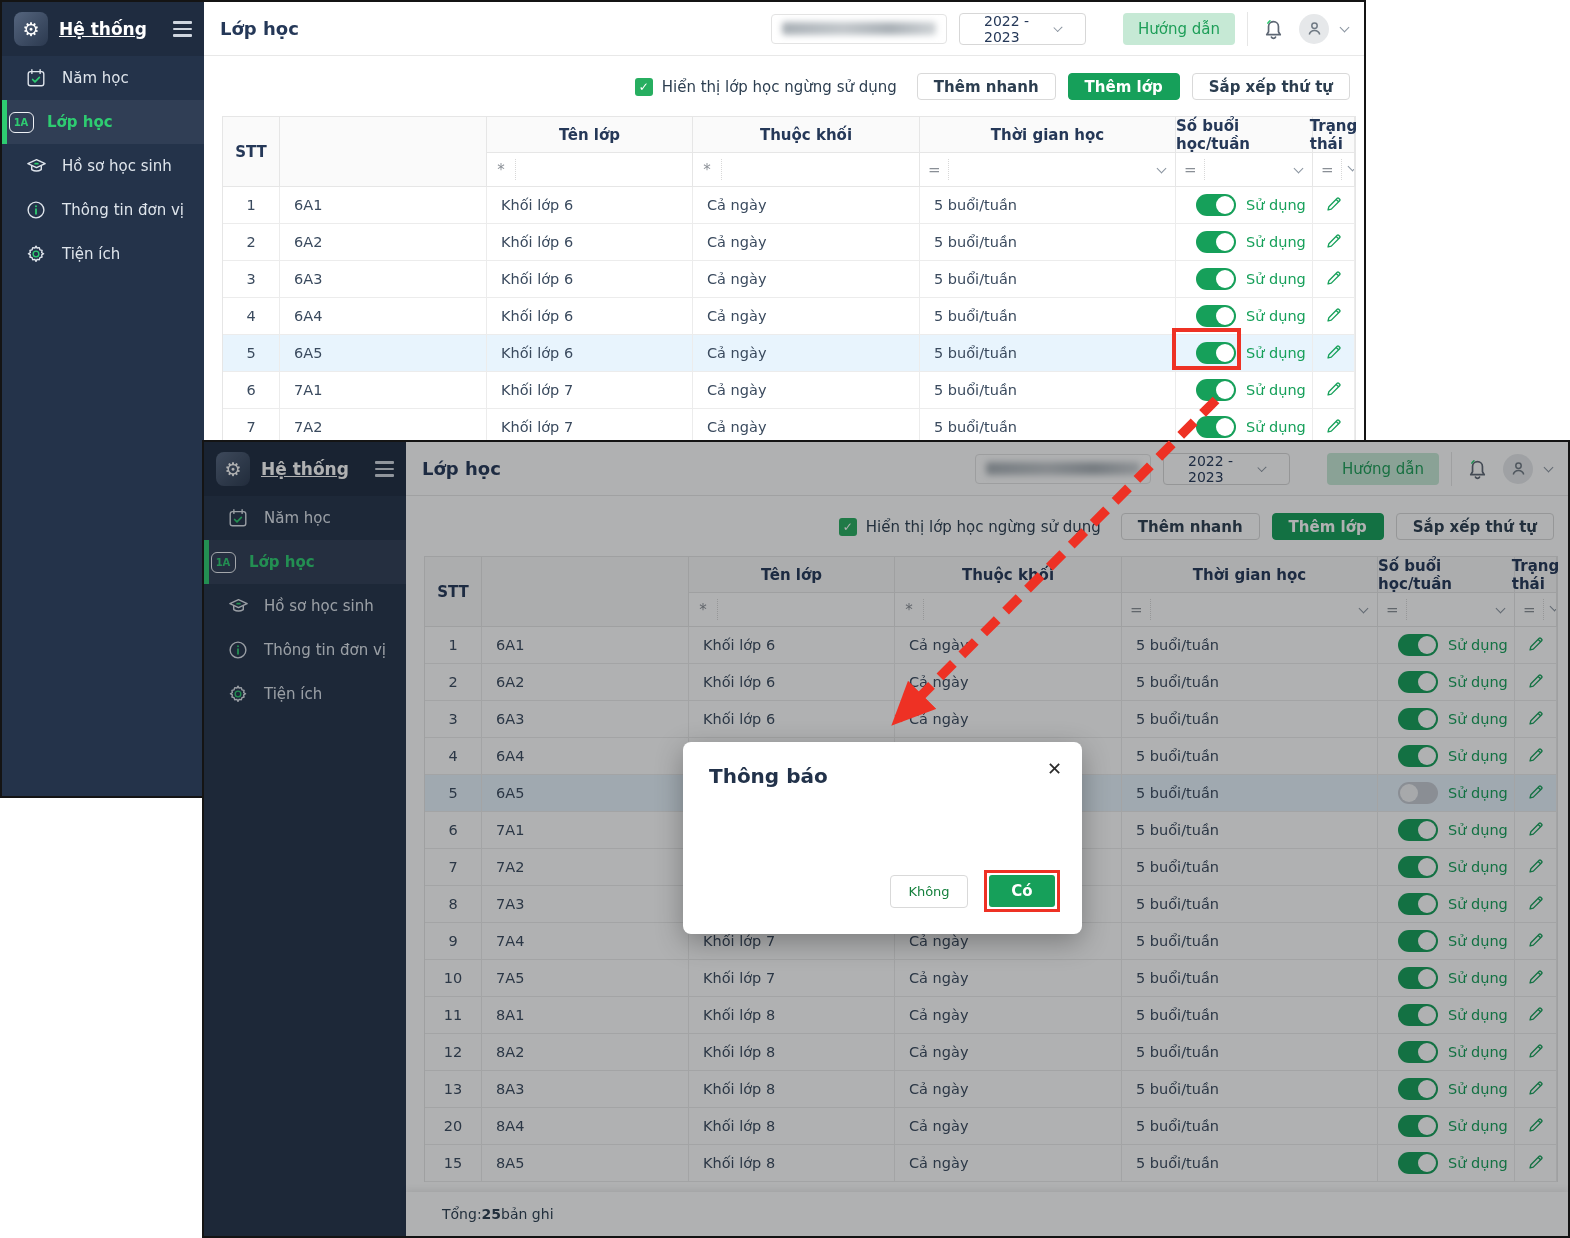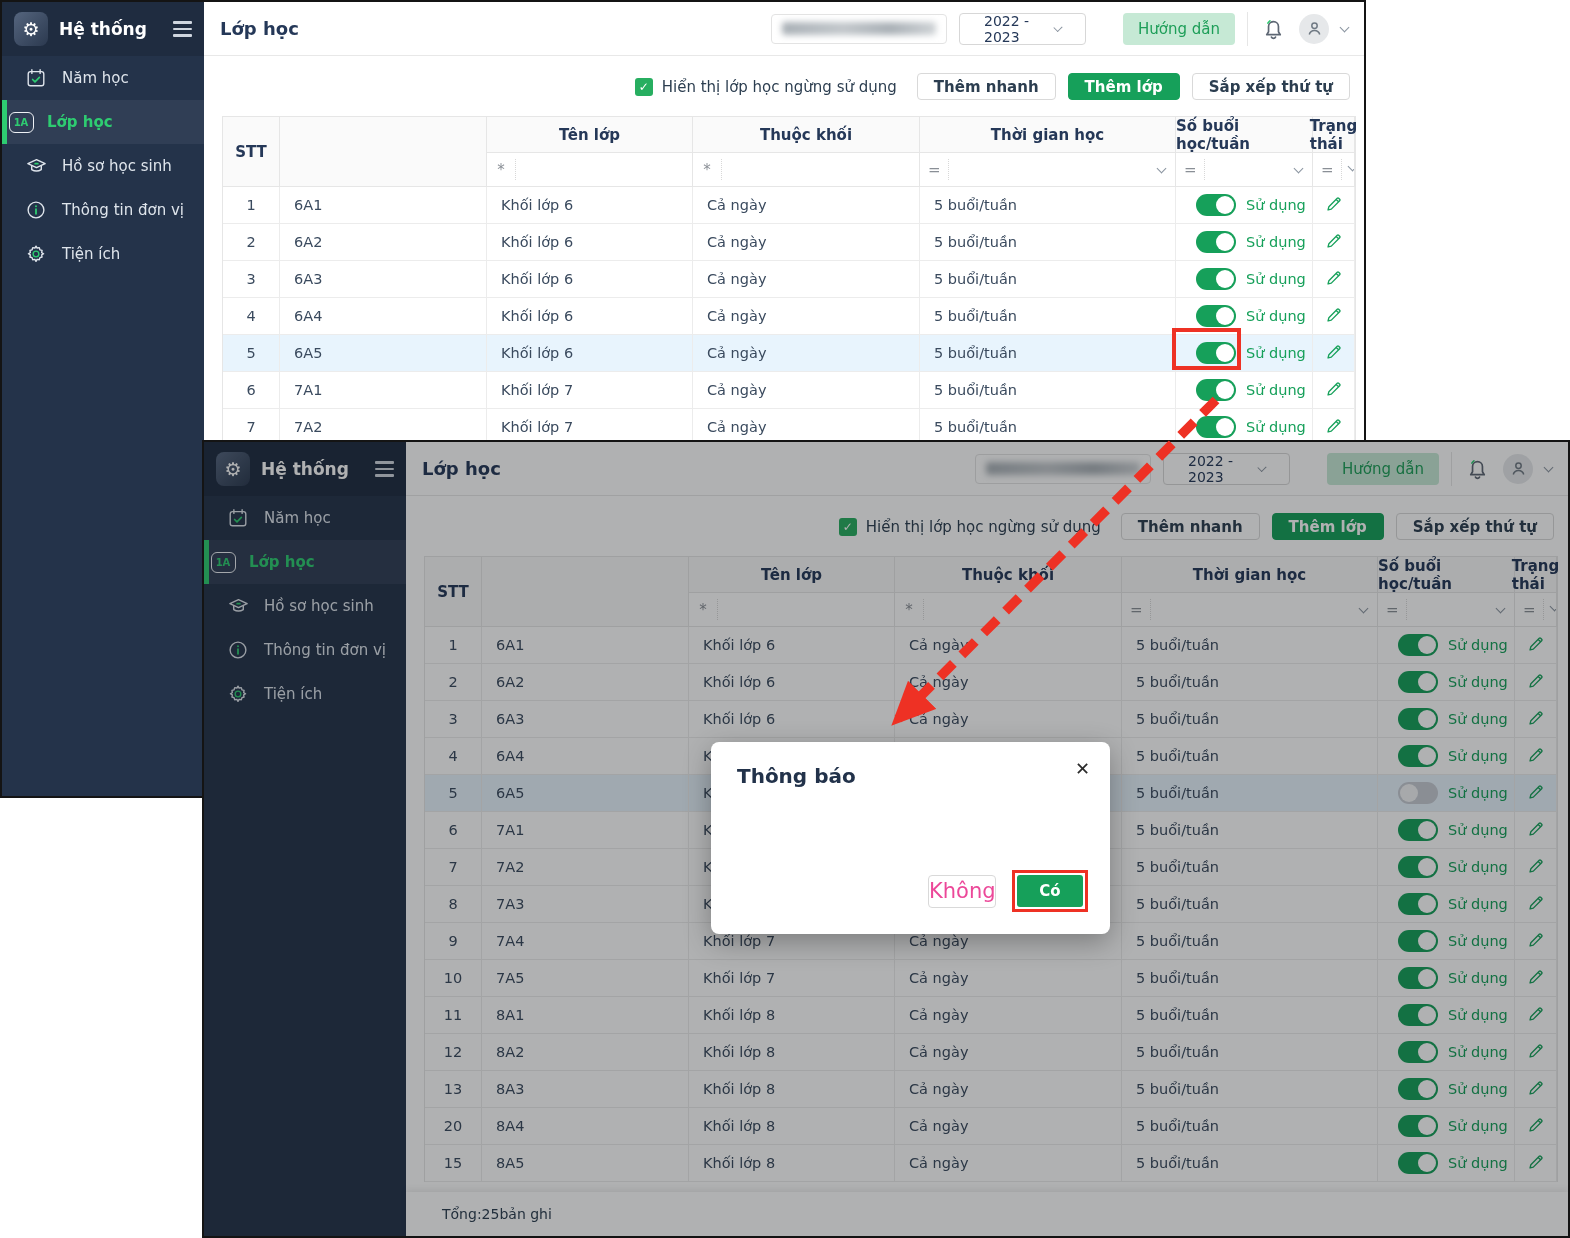--- a/index.html
+++ b/index.html
@@ -12,21 +12,21 @@
 
   .win{position:absolute;background:#fff;border:2px solid #141414;}
   #win1{left:0;top:0;width:1366px;height:798px;z-index:1;}
   #win2{left:202px;top:440px;width:1368px;height:798px;z-index:3;}
 
   
   .sidebar{position:absolute;left:0;top:0;bottom:0;width:202px;background:var(--navy);}
   .sb-header{height:54px;display:flex;align-items:center;padding:0 12px;background:var(--navy-dark);}
   .logo{width:34px;height:34px;border-radius:8px;background:linear-gradient(135deg,#55657e,#2b394f);
         display:flex;align-items:center;justify-content:center;color:#fff;font-size:19px;}
-  .app-title{color:#fff;font-size:17px;font-weight:600;margin-left:11px;}
+  .app-title{color:#fff;font-size:17px;font-weight:600;margin-left:11px;text-decoration:underline;}
   .burger{margin-left:auto;display:flex;flex-direction:column;gap:4px;cursor:pointer;}
   .burger i{display:block;width:19px;height:2.5px;background:#cfd6df;border-radius:1px;}
   .sb-item{height:44px;display:flex;align-items:center;gap:13px;padding-left:16px;color:#dfe5ec;
            font-size:15px;border-left:5px solid transparent;cursor:pointer;}
   .sb-item.active{background:#303e55;border-left-color:var(--green-bright);color:var(--green-bright);font-weight:600;padding-left:1px;align-items:center;}
   .sb-icon{width:26px;height:24px;display:flex;align-items:center;justify-content:center;flex:0 0 26px;}
   .b1a{display:inline-flex;align-items:center;justify-content:center;width:25px;height:21px;
        border:1.6px solid #eef1f5;border-radius:6px;color:var(--green-bright);font-size:10px;font-weight:700;}
 
   
@@ -83,31 +83,31 @@
   .toggle{position:relative;width:40px;height:22px;border-radius:11px;background:var(--green);flex:0 0 40px;cursor:pointer;}
   .toggle .knob{position:absolute;top:2px;right:2px;width:18px;height:18px;border-radius:50%;background:#fff;}
   .toggle.off{background:#c6cbd3;}
   .toggle.off .knob{right:auto;left:2px;background:#f2f3f5;}
 
   .t2-clip{height:638px;overflow:hidden;}
 
   .page-footer{position:absolute;left:0;right:0;bottom:0;height:44px;background:#fff;
                box-shadow:0 -3px 6px rgba(0,0,0,.07);display:flex;align-items:center;
                padding-left:36px;font-size:14px;color:#2c3e50;}
-  .page-footer b{font-weight:400;}
+  .page-footer b{font-weight:700;}
 
   
   .dim{position:absolute;inset:0;background:rgba(15,18,22,.33);z-index:6;}
   .modal{position:absolute;left:479px;top:300px;width:399px;height:192px;background:#fff;border-radius:8px;
-         box-shadow:0 8px 28px rgba(0,0,0,.3);z-index:7;padding:22px 26px;margin-left:28px;}
+         box-shadow:0 8px 28px rgba(0,0,0,.3);z-index:7;padding:22px 26px;}
   .modal-title{font-size:20px;font-weight:700;color:#22324a;}
   .modal-close{position:absolute;top:16px;right:20px;font-size:18px;color:#2b2b2b;background:none;border:none;cursor:pointer;}
   .modal-msg{margin-top:18px;font-size:15px;line-height:1.55;color:#2c3e50;width:350px;}
   .modal-btns{position:absolute;right:22px;bottom:22px;display:flex;align-items:center;gap:16px;}
-  .btn-no{width:68px;height:33px;border:1px solid #d9d9d9;border-radius:4px;background:#fff;font-size:21px;color:#ec4899;cursor:pointer;}
+  .btn-no{width:78px;height:33px;border:1px solid #d9d9d9;border-radius:4px;background:#fff;font-size:13px;color:#15803d;cursor:pointer;}
   .red-outline{border:3px solid var(--red);padding:2px;}
   .btn-yes{width:66px;height:32px;border:none;border-radius:3px;background:var(--green);color:#fff;
            font-size:15px;font-weight:600;cursor:pointer;display:block;}
 
   
   #toggle-red-box{position:absolute;left:1172px;top:328px;width:69px;height:42px;border:4px solid var(--red);z-index:10;}
   #arrow-svg{position:absolute;inset:0;width:1570px;height:1238px;z-index:50;pointer-events:none;}
 </style>
 </head>
 <body>

